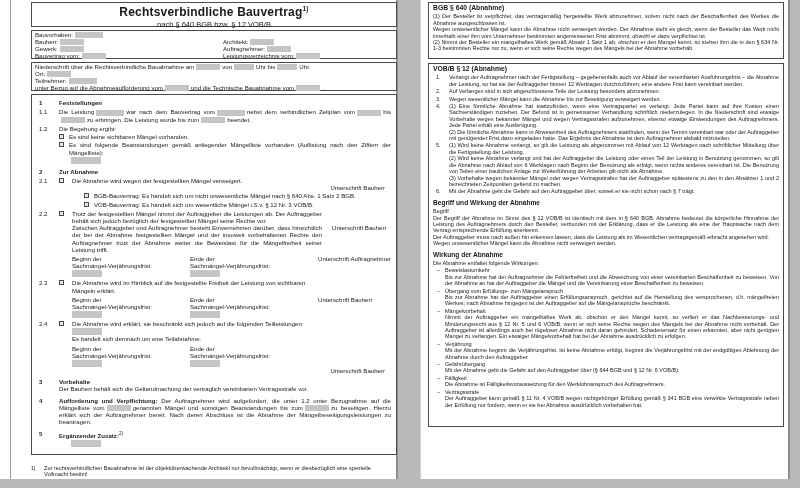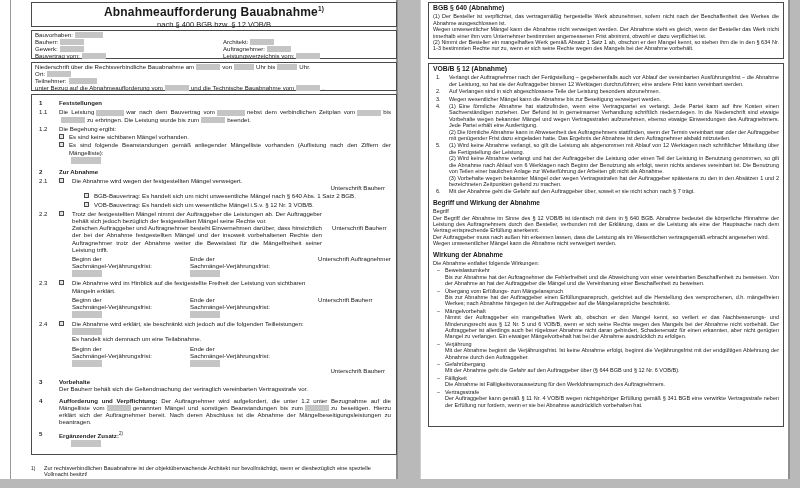--- a/index.html
+++ b/index.html
@@ -73,22 +73,22 @@
 </style>
 </head>
 <body>
 
 <div class="canvas">
   <div class="edge-strip"></div>
 
   <div class="page page-left">
 
     <div class="lbox box-title">
-      <div class="l-title"><span>Abnahmeaufforderung Bauabnahme</span><sup>1)</sup></div>
-      <div class="l-subtitle">nach § 400 BGB bzw. § 12 VOB/B</div>
+      <div class="l-title"><span>Rechtsverbindliche Bauvertrag</span><sup>1)</sup></div>
+      <div class="l-subtitle">nach § 640 BGB bzw. § 12 VOB/B</div>
     </div>
 
     <div class="lbox box-info">
       <div><span>Bauvorhaben:</span><span class="red w28"></span></div>
       <div class="irow">
         <div class="ileft"><span>Bauherr:</span><span class="red w24"></span></div>
         <div class="iright"><span>Architekt:</span><span class="red w24"></span></div>
       </div>
       <div class="irow">
         <div class="ileft"><span>Gewerk:</span><span class="red w24"></span></div>

